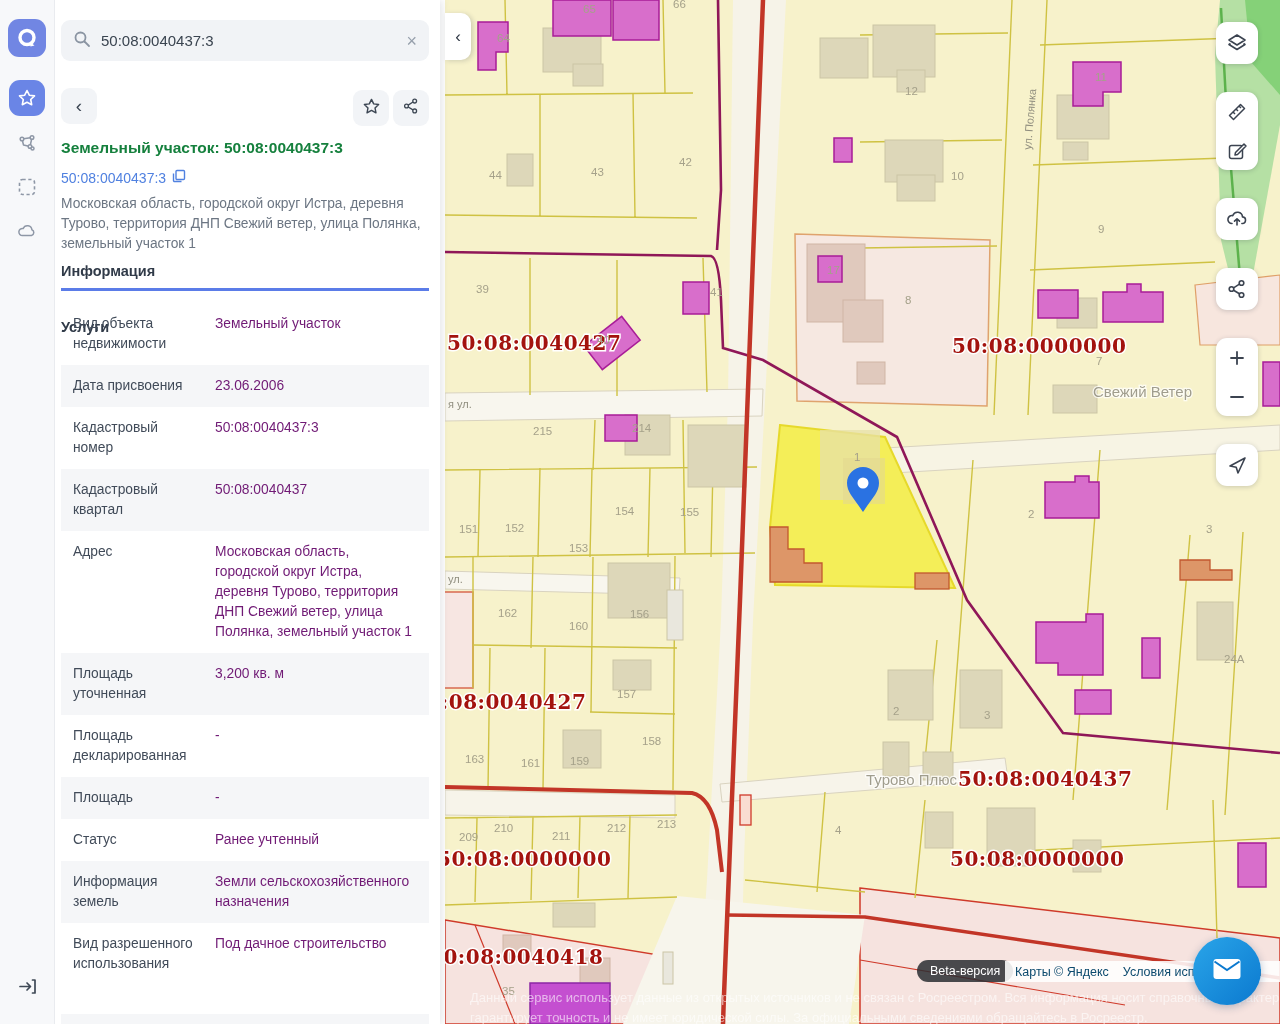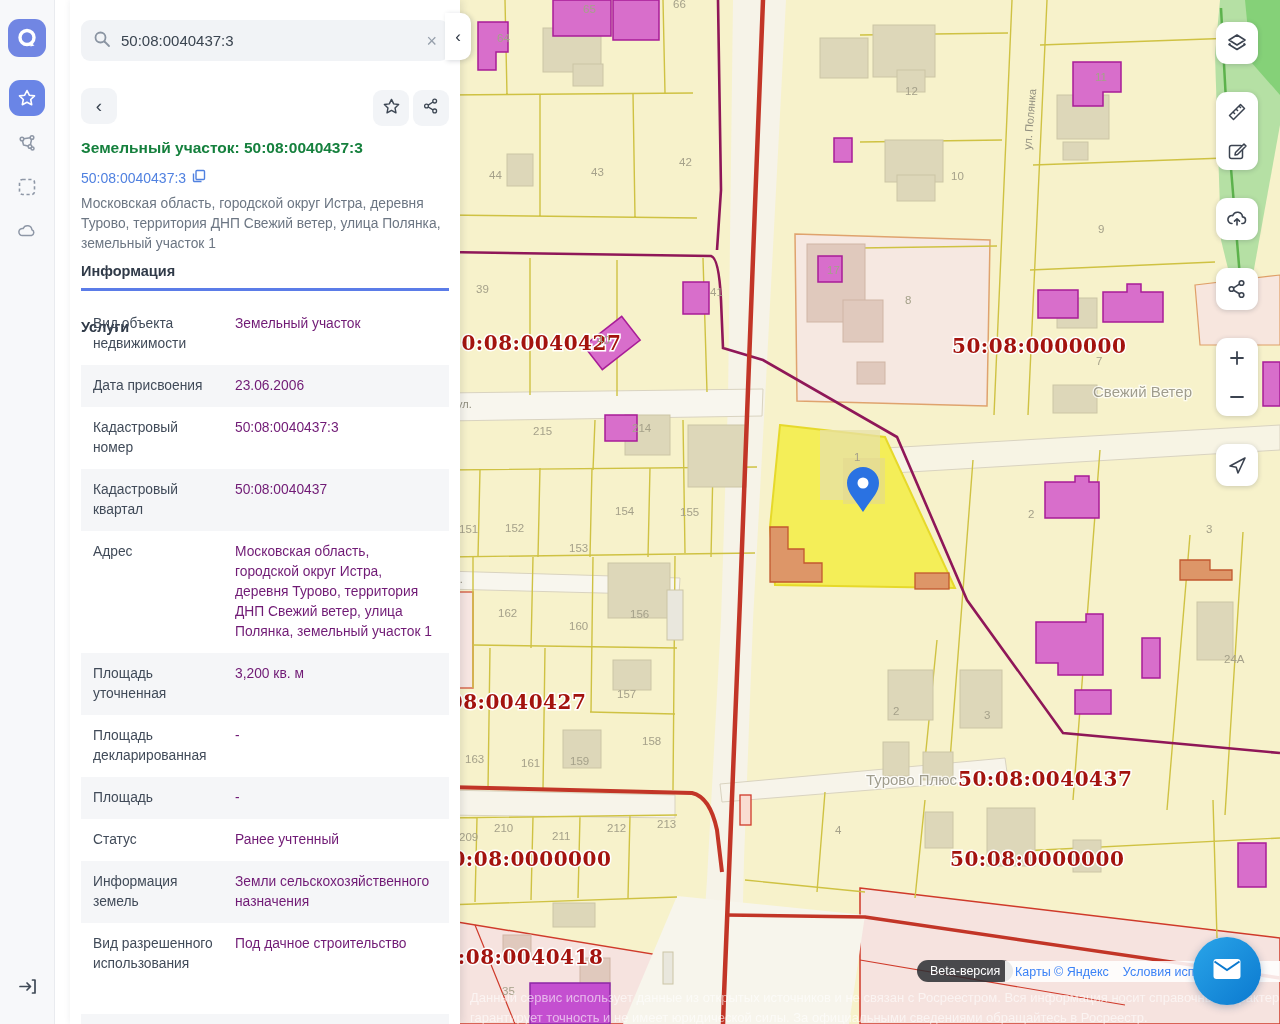--- a/index.html
+++ b/index.html
@@ -10,21 +10,21 @@
   
   .rail { position:absolute; left:0; top:0; width:55px; height:1024px;
           background:#f7f8fa; border-right:1px solid #e9ebef; z-index:30; }
   .rail-btn { position:absolute; left:8px; width:38px; height:38px; border-radius:11px;
               display:flex; align-items:center; justify-content:center; cursor:pointer; }
   .rail-btn.blue { background:#7186e3; }
   .rail-btn.active { background:#6a85e6; }
   .rail-btn svg { display:block; }
 
   
-  .panel { position:absolute; left:70px; top:0; width:390px; height:1024px; background:#fff;
+  .panel { position:absolute; left:50px; top:0; width:390px; height:1024px; background:#fff;
            z-index:20; box-shadow:2px 0 8px rgba(30,40,60,.12); }
   .searchbar { position:absolute; left:11px; top:20px; width:368px; height:41px;
                background:#f1f3f6; border-radius:9px; display:flex; align-items:center;
                padding:0 12px; gap:10px; }
   .searchbar input { flex:1; border:none; outline:none; background:transparent;
                      font-size:15px; color:#3a4450; font-family:inherit; }
   .clear-x { color:#97a0ac; font-size:18px; cursor:pointer; line-height:1; }
 
   .toolbar { position:absolute; left:11px; top:88px; width:368px; height:38px; }
   .tool-btn { position:absolute; width:36px; height:36px; background:#f2f4f7; border-radius:9px;
@@ -67,21 +67,21 @@
   .map-ctrl { position:absolute; width:42px; background:#fff; border-radius:11px;
               box-shadow:0 1px 5px rgba(40,50,70,.22); z-index:25; display:flex;
               flex-direction:column; align-items:center; justify-content:center; cursor:pointer; }
   .map-ctrl .ci { width:42px; height:39px; display:flex; align-items:center; justify-content:center; }
 
   .watermark { position:absolute; left:470px; color:rgba(255,255,255,.6); font-size:13px;
                width:810px; white-space:nowrap; overflow:hidden; z-index:6; }
 
   .attr-strip { position:absolute; left:1005px; top:961px; width:275px; height:21px;
                 background:rgba(255,255,255,.88); z-index:8; display:flex; align-items:center;
-                gap:14px; padding-left:10px; font-size:12.5px; color:#3b82f6; white-space:nowrap;
+                gap:14px; padding-left:10px; font-size:12.5px; color:#0c4a6e; white-space:nowrap;
                 overflow:hidden; }
   .beta-pill { position:absolute; left:917px; top:960px; height:22px; padding:0 13px;
                background:rgba(42,46,51,.85); color:#fff; border-radius:12px; font-size:12.5px;
                display:flex; align-items:center; z-index:8; }
   .attr-link { cursor:pointer; }
 
   .chat-btn { position:absolute; left:1193px; top:937px; width:68px; height:68px; border-radius:50%;
               background:linear-gradient(135deg,#2aa5e9,#0b79cf); z-index:40; display:flex;
               align-items:center; justify-content:center; cursor:pointer;
               box-shadow:0 2px 8px rgba(20,60,110,.3); }

